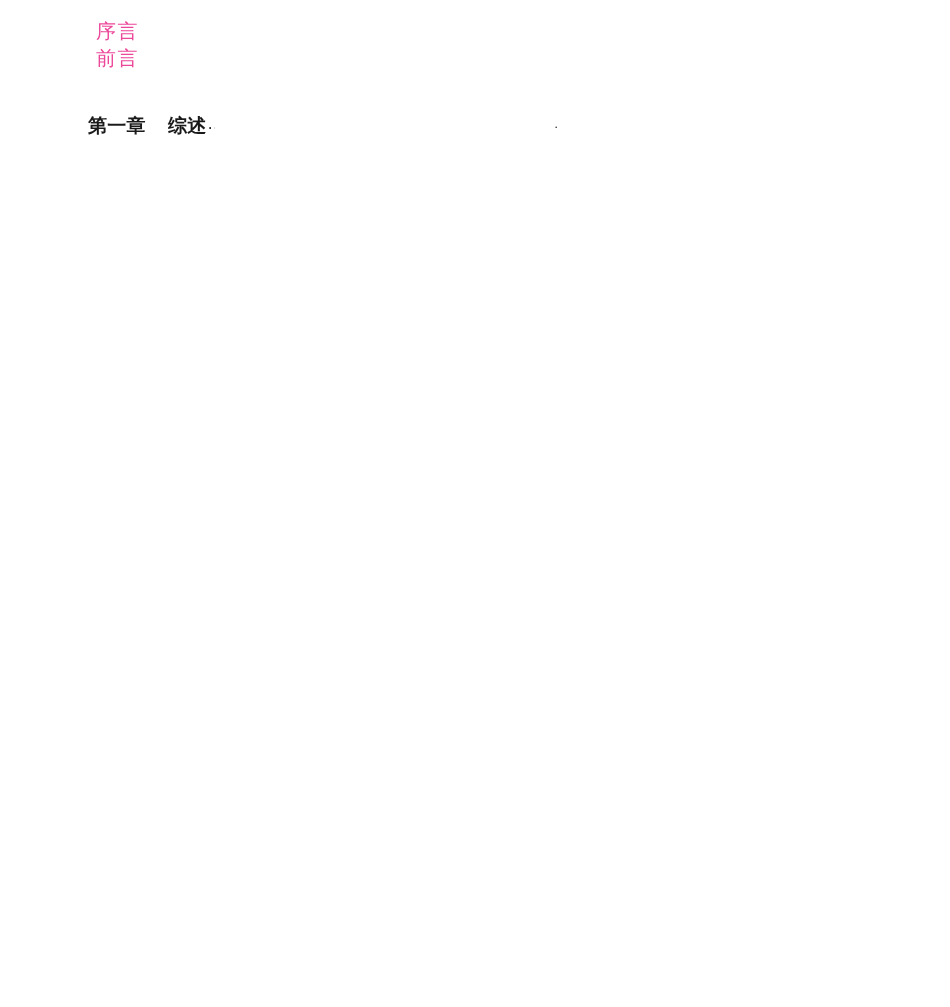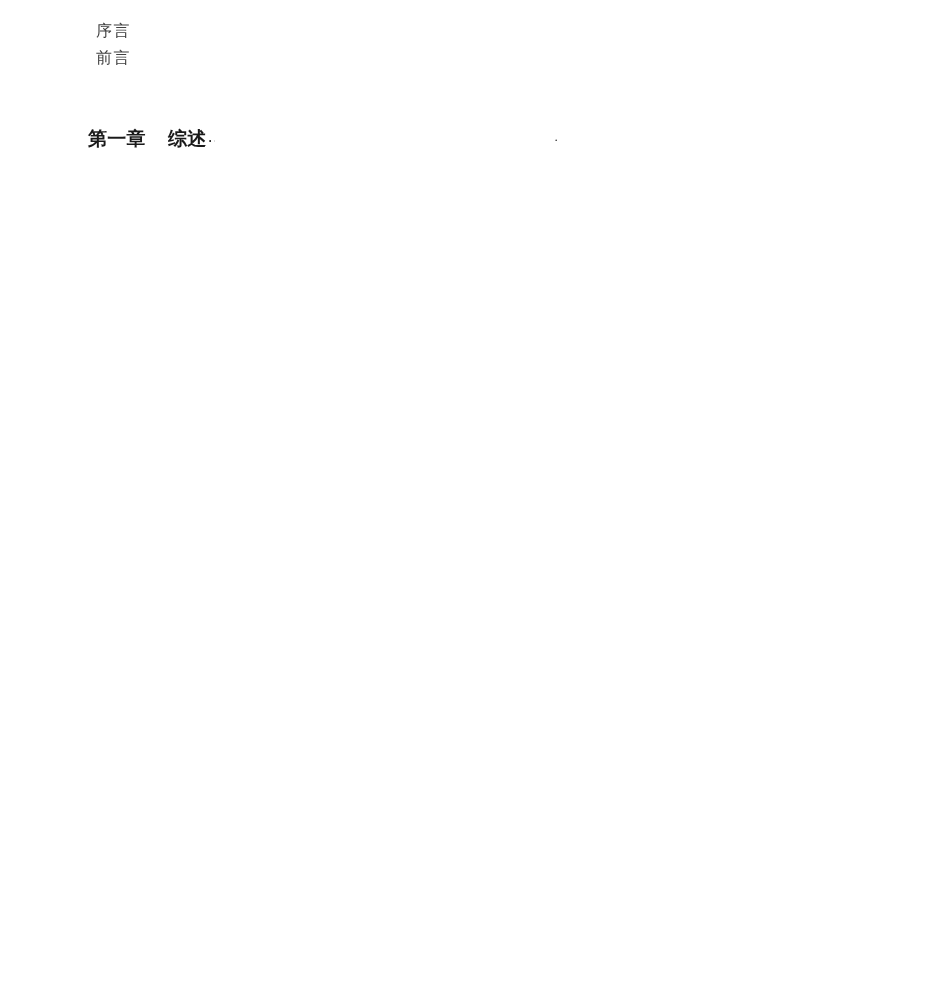--- a/index.html
+++ b/index.html
@@ -23,32 +23,32 @@
   }
 
   
   .frontmatter {
     position: absolute;
     left: 96px;
     top: 18px;
     width: 300px;
   }
   .fm-line {
-    font-size: 16px;
+    font-size: 20px;
     line-height: 26.5px;
     letter-spacing: 1.4px;
-    color: #404040;
+    color: #ec4899;
     font-family: "Liberation Serif", "DejaVu Serif", serif;
     white-space: nowrap;
   }
 
   
   .columns {
     position: absolute;
-    top: 124px;
+    top: 111px;
     left: 0;
     width: 950px;
     height: 880px;
   }
   .col {
     position: absolute;
     top: 0;
     width: 400px;
   }
   .col-left  { left: 88px; }

